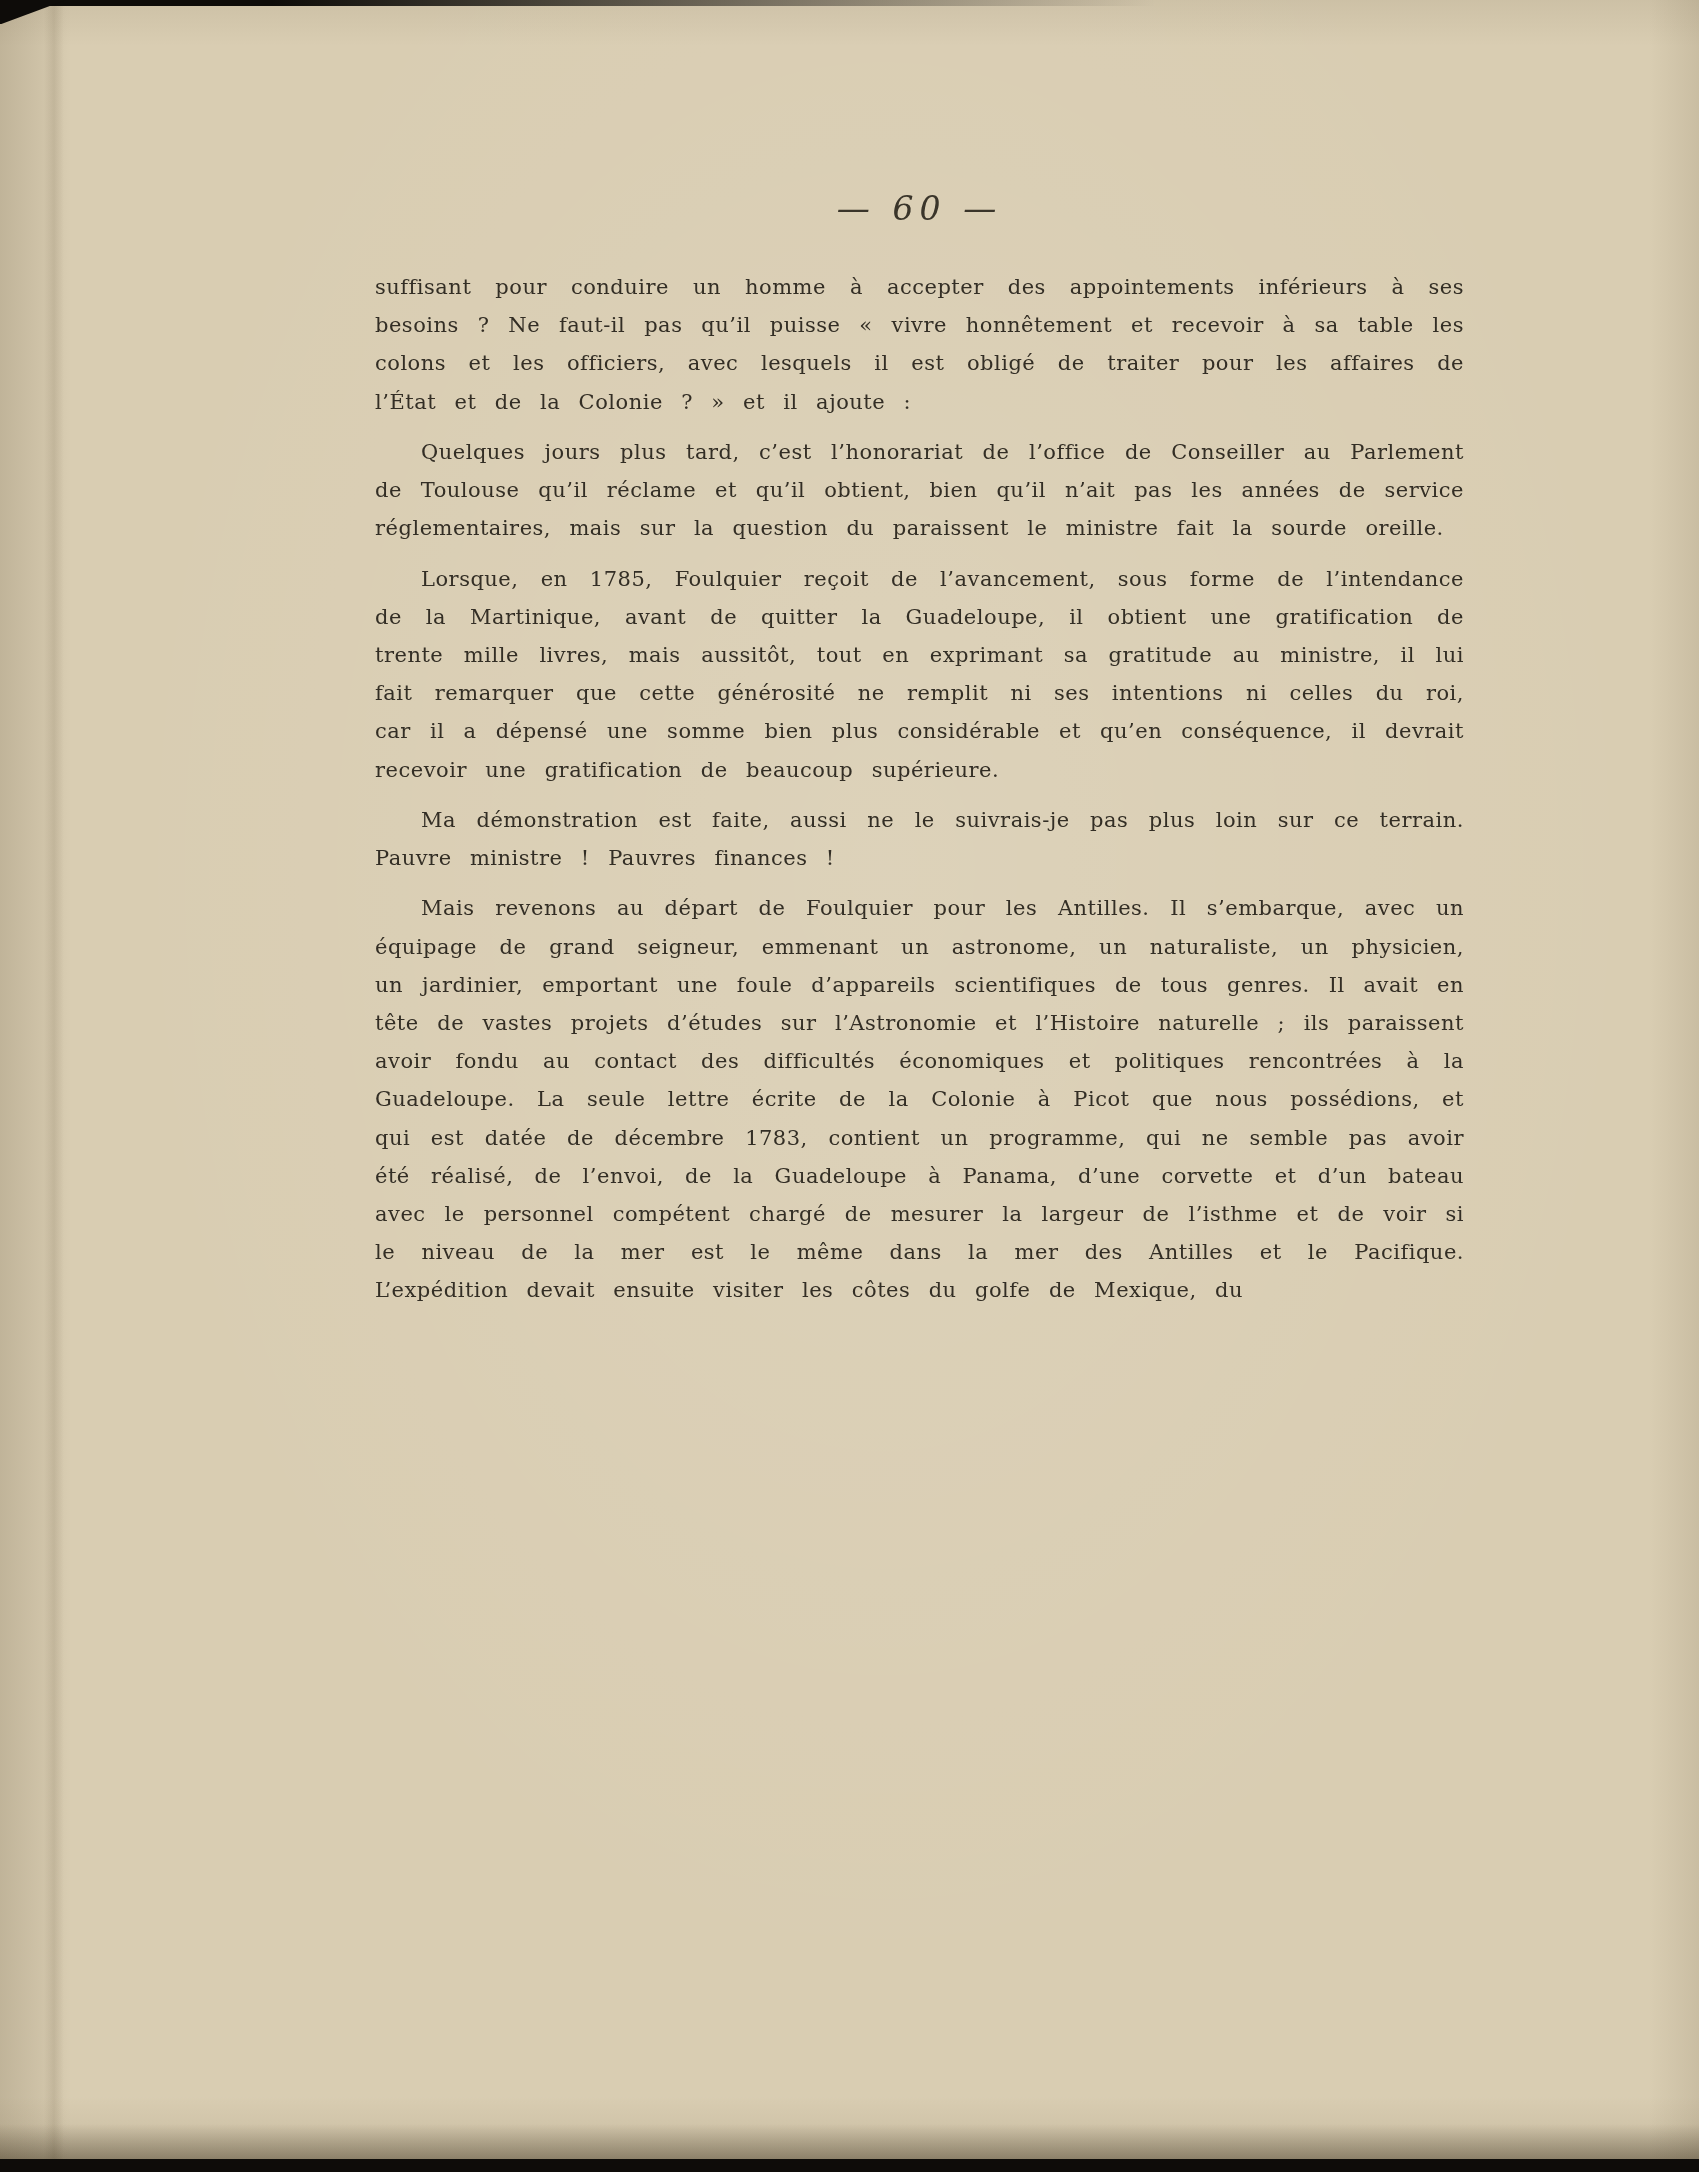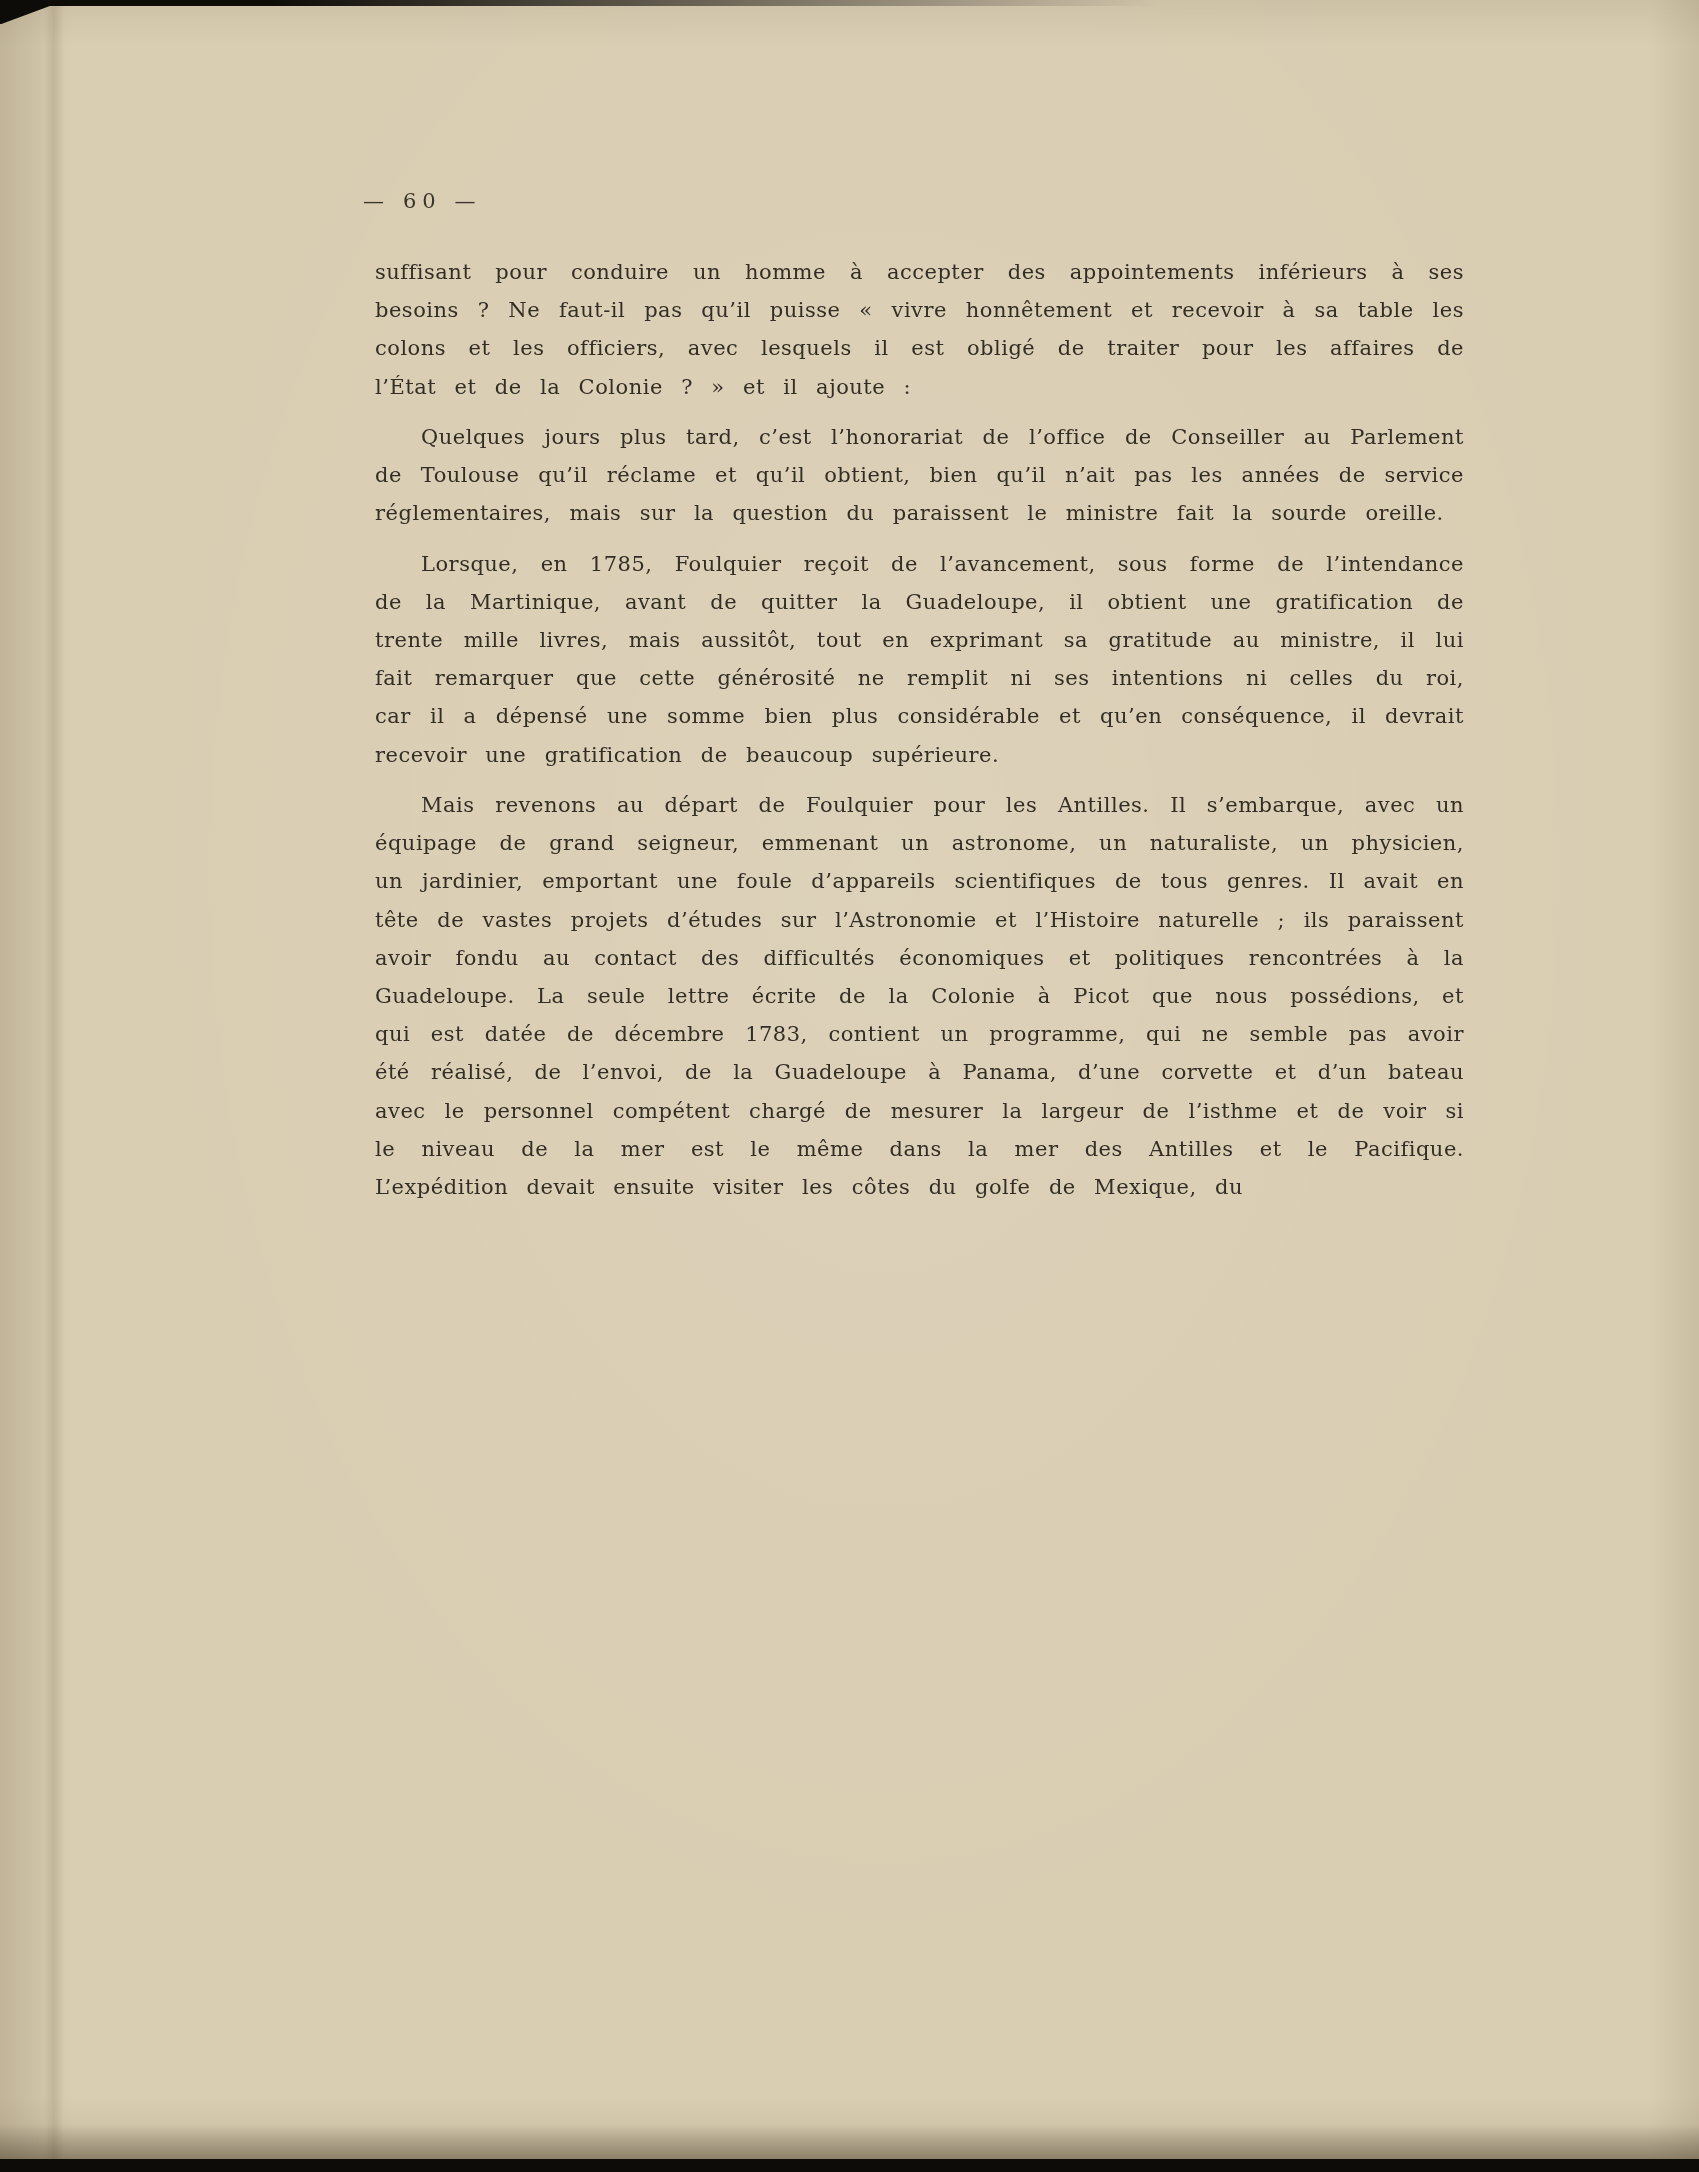--- a/index.html
+++ b/index.html
@@ -74,25 +74,26 @@
   }
 
   
   .text-column {
     position: absolute;
     left: 363px;
     top: 189px;
     width: 1113px;
   }
   .page-number {
-    text-align: left;
-    font-size: 21px;
+    text-align: center;
+    font-size: 33px;
     letter-spacing: 6.1px;
     color: #3a352a;
     margin: 0 0 40px 0;
+    font-style: italic;
   }
   p.body {
     margin: 12px;
     font-size: 21px;
     line-height: 1.82;
     text-align: justify;
     text-indent: 46px;
     letter-spacing: 0.5px;
     word-spacing: 11.2px;
   }
@@ -125,20 +126,21 @@
   <main class="text-column">
     <div class="page-number">— 60 —</div>
 
     <p class="body cont">suffisant pour conduire un homme à accepter des appointements inférieurs à ses besoins&nbsp;? Ne faut-il pas qu’il puisse «&nbsp;vivre honnêtement et recevoir à sa table les colons et les officiers, avec lesquels il est obligé de traiter pour les affaires de l’État et de la Colonie&nbsp;?&nbsp;» et il ajoute&nbsp;:</p>
 
 
     <p class="body">Quelques jours plus tard, c’est l’honorariat de l’office de Conseiller au Parlement de Toulouse qu’il réclame et qu’il obtient, bien qu’il n’ait pas les années de service réglementaires, mais sur la question du paraissent le ministre fait la sourde oreille.</p>
 
     <p class="body">Lorsque, en 1785, Foulquier reçoit de l’avancement, sous forme de l’intendance de la Martinique, avant de quitter la Guadeloupe, il obtient une gratification de trente mille livres, mais aussitôt, tout en exprimant sa gratitude au ministre, il lui fait remarquer que cette générosité ne remplit ni ses intentions ni celles du roi, car il a dépensé une somme bien plus considérable et qu’en conséquence, il devrait recevoir une gratification de beaucoup supérieure.</p>
 
+    <p class="body">Ma démonstration est faite, aussi ne le suivrais-je pas plus loin sur ce terrain. Pauvre ministre&nbsp;! Pauvres finances&nbsp;!</p>
 
     <p class="body">Mais revenons au départ de Foulquier pour les Antilles. Il s’embarque, avec un équipage de grand seigneur, emmenant un astronome, un naturaliste, un physicien, un jardinier, emportant une foule d’appareils scientifiques de tous genres. Il avait en tête de vastes projets d’études sur l’Astronomie et l’Histoire naturelle&nbsp;; ils paraissent avoir fondu au contact des difficultés économiques et politiques rencontrées à la Guadeloupe. La seule lettre écrite de la Colonie à Picot que nous possédions, et qui est datée de décembre 1783, contient un programme, qui ne semble pas avoir été réalisé, de l’envoi, de la Guadeloupe à Panama, d’une corvette et d’un bateau avec le personnel compétent chargé de mesurer la largeur de l’isthme et de voir si le niveau de la mer est le même dans la mer des Antilles et le Pacifique. L’expédition devait ensuite visiter les côtes du golfe de Mexique, du</p>
   </main>
 
   <div class="bottom-shade"></div>
   <div class="edge-bottom"></div>
 
 </div>
 
 

